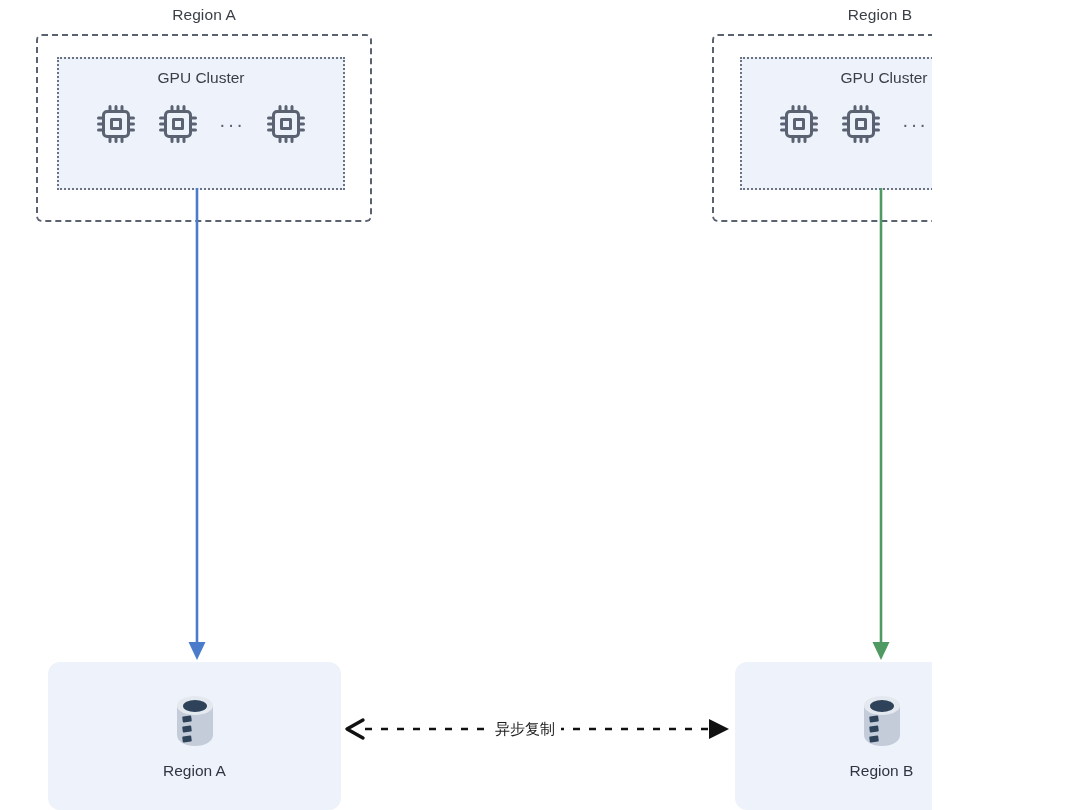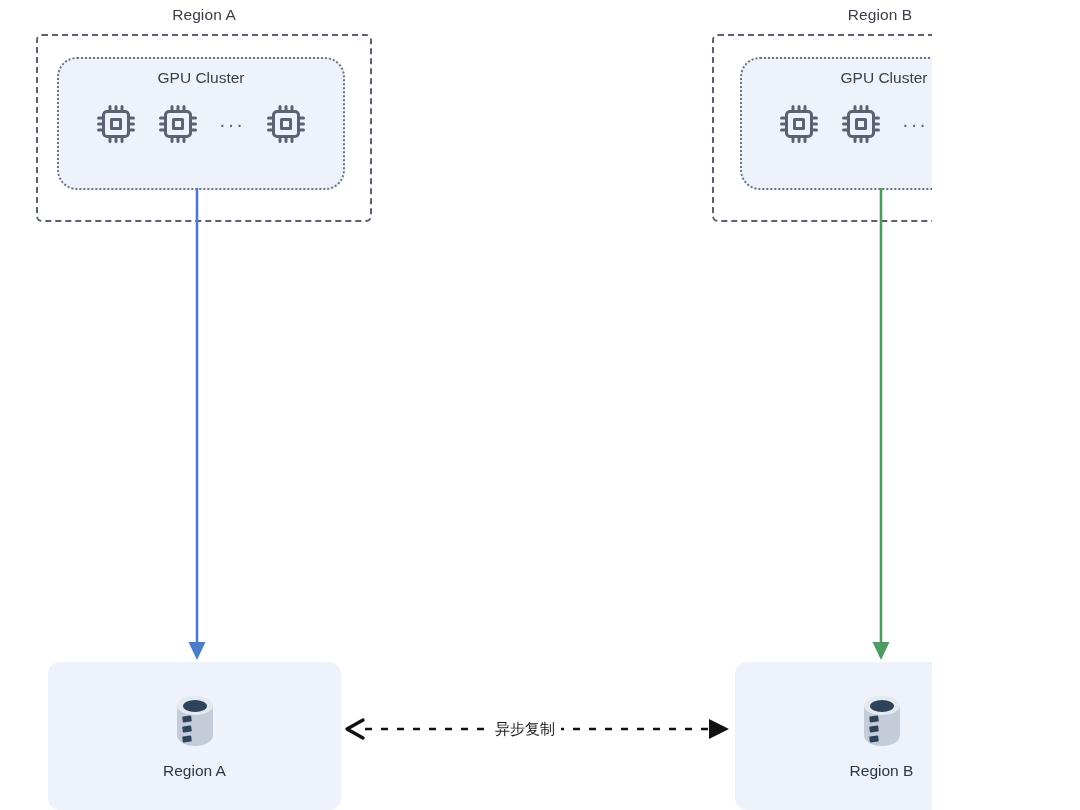--- a/index.html
+++ b/index.html
@@ -31,21 +31,21 @@
   .region-box {
     position: absolute;
     border: 2px dashed #5a6270;
     border-radius: 6px;
     box-sizing: border-box;
     background: transparent;
   }
   .cluster-box {
     position: absolute;
     border: 2px dotted #6b7280;
-    border-radius: 20px;
+    border-radius: 0;
     box-sizing: border-box;
     background: #eef2fb;
   }
   .cluster-title {
     position: absolute;
     left: 0;
     right: 0;
     top: 10px;
     text-align: center;
     font-size: 15.5px;

